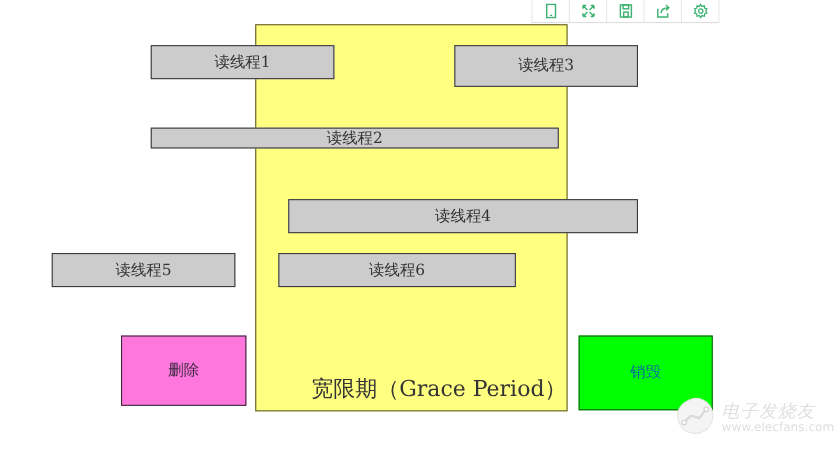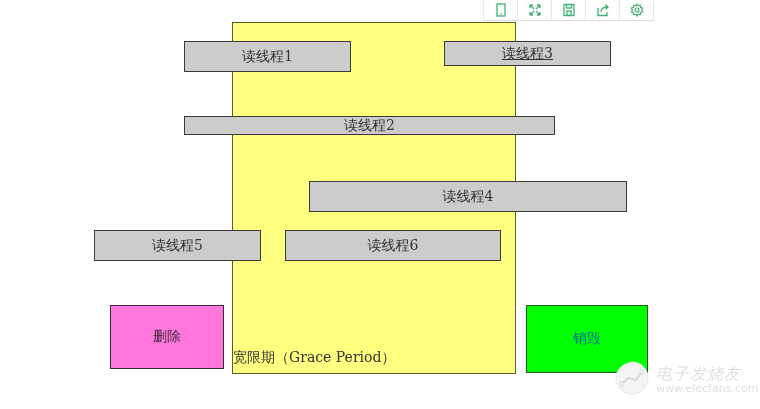--- a/index.html
+++ b/index.html
@@ -8,27 +8,27 @@
       background: #ffffff;
       font-family: "DejaVu Serif", "Liberation Serif", serif;
     }
     .abs { position: absolute; box-sizing: border-box; }
     .grace {
       background: #ffff80;
       border: 1.5px solid #5f5a2a;
     }
     .grace-label {
       position: absolute; left: 0; right: 0; bottom: 6px;
-      text-align: left; font-size: 14px; color: #333;
+      text-align: right; font-size: 20px; color: #333;
     }
     .thread {
       background: #cccccc;
       border: 1.5px solid #3a3a3a;
       display: flex; align-items: center; justify-content: center;
-      font-size: 14px; color: #333; margin-left: 47px;
+      font-size: 14px; color: #333;
     }
     .delete-box {
       background: #ff77dd;
       border: 1.5px solid #3a2a3a;
       display: flex; align-items: center; justify-content: center;
       font-size: 14px; color: #3a2a40;
     }
     .destroy-box {
       background: #00ff00;
       border: 1.5px solid #1a5a1a;
@@ -98,25 +98,25 @@
         </g>
       </svg>
   </div>
 </div>
 
 <div class="abs grace" style="left:232px; top:22px; width:284px; height:352px;">
   <div class="grace-label">宽限期（Grace Period）</div>
 </div>
 
 <div class="abs thread" style="left:137px; top:41px; width:167px; height:31px;">读线程1</div>
-<div class="abs thread" style="left:397px; top:41px; width:167px; height:25px;text-decoration:underline;">读线程3</div>
+<div class="abs thread" style="left:413px; top:41px; width:167px; height:38px;">读线程3</div>
 <div class="abs thread" style="left:137px; top:116px; width:371px; height:19px;">读线程2</div>
 <div class="abs thread" style="left:262px; top:181px; width:318px; height:31px;">读线程4</div>
 <div class="abs thread" style="left:47px; top:230px; width:167px; height:31px;">读线程5</div>
-<div class="abs thread" style="left:238px; top:230px; width:216px; height:31px;">读线程6</div>
+<div class="abs thread" style="left:253px; top:230px; width:216px; height:31px;">读线程6</div>
 
 <div class="abs delete-box" style="left:110px; top:305px; width:114px; height:64px;">删除</div>
 <div class="abs destroy-box" style="left:526px; top:305px; width:122px; height:68px;">销毁</div>
 
 <div class="abs watermark" style="left:612px; top:358px;">
   <span class="wm-logo">
     <svg viewBox="0 0 40 40">
         <path d="M20 4 C30 4 36 12 36 20 C36 30 28 36 20 36 C10 36 4 28 4 20 C4 12 10 6 20 4 Z" fill="#f4f4f4" stroke="#e6e6e6"></path>
         <path d="M10 26 L16 20 L24 22 L30 14" stroke="#d8d8d8" stroke-width="2" fill="none"></path>
         <circle cx="10" cy="26" r="2" fill="#fff" stroke="#d0d0d0"></circle>

